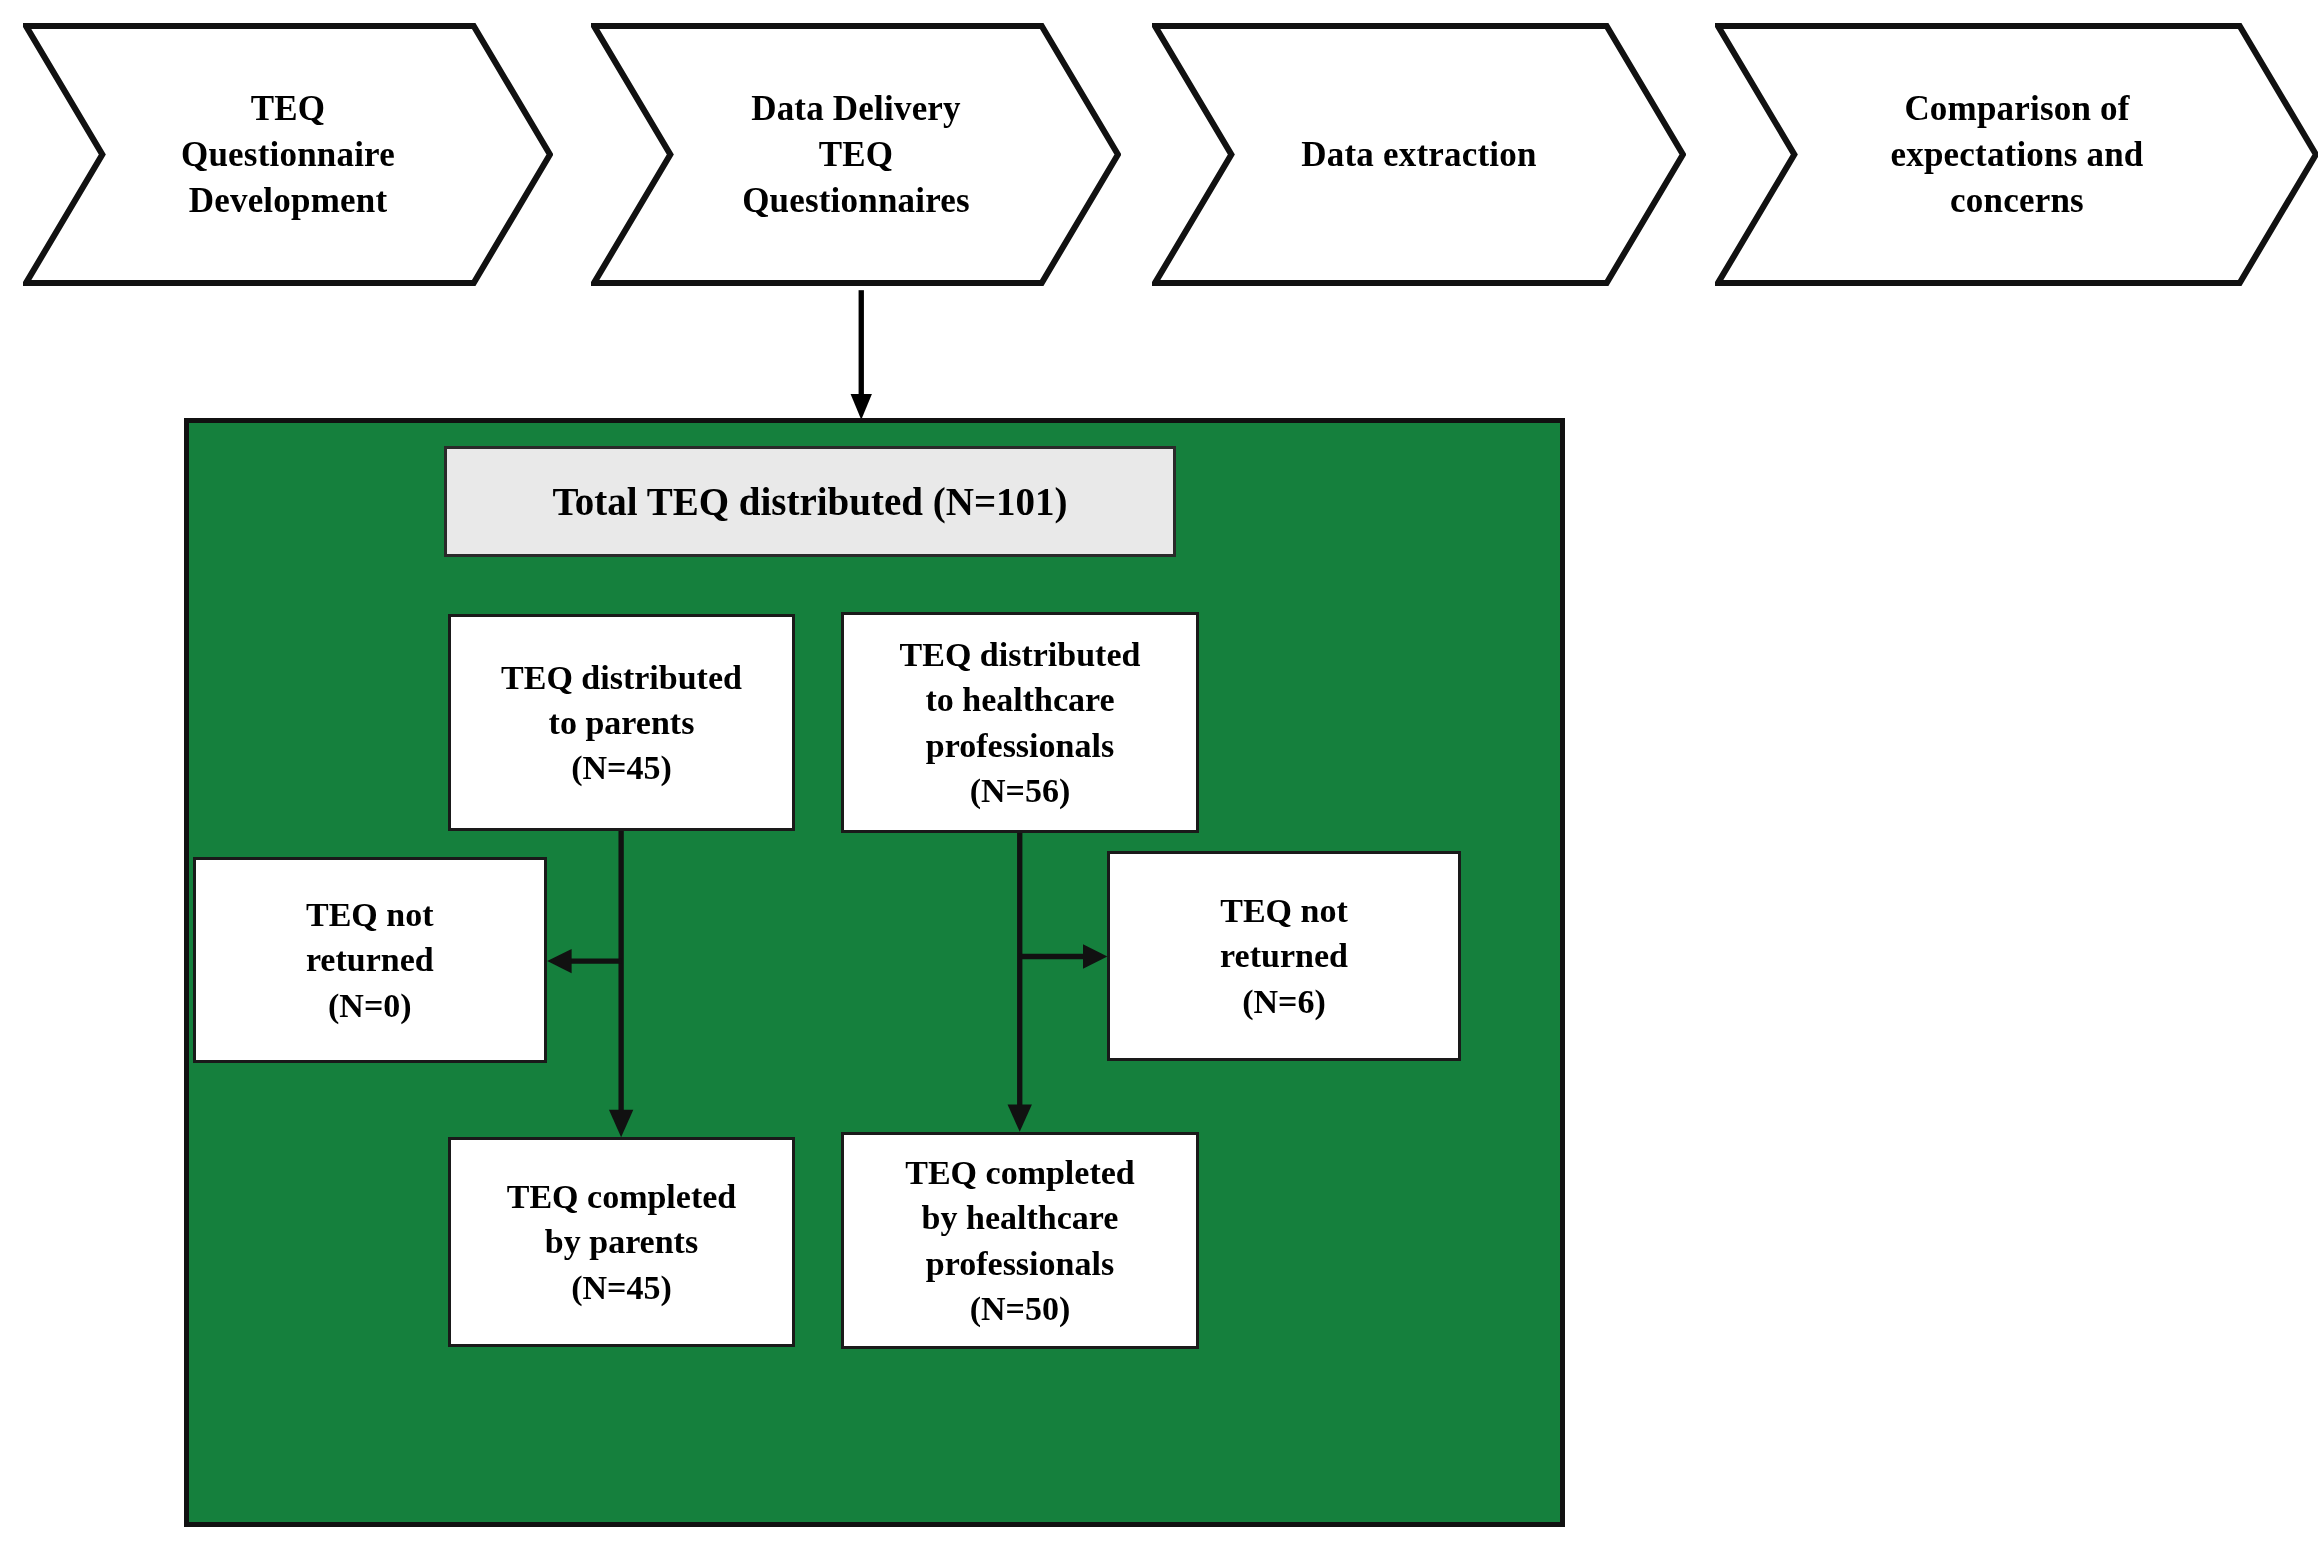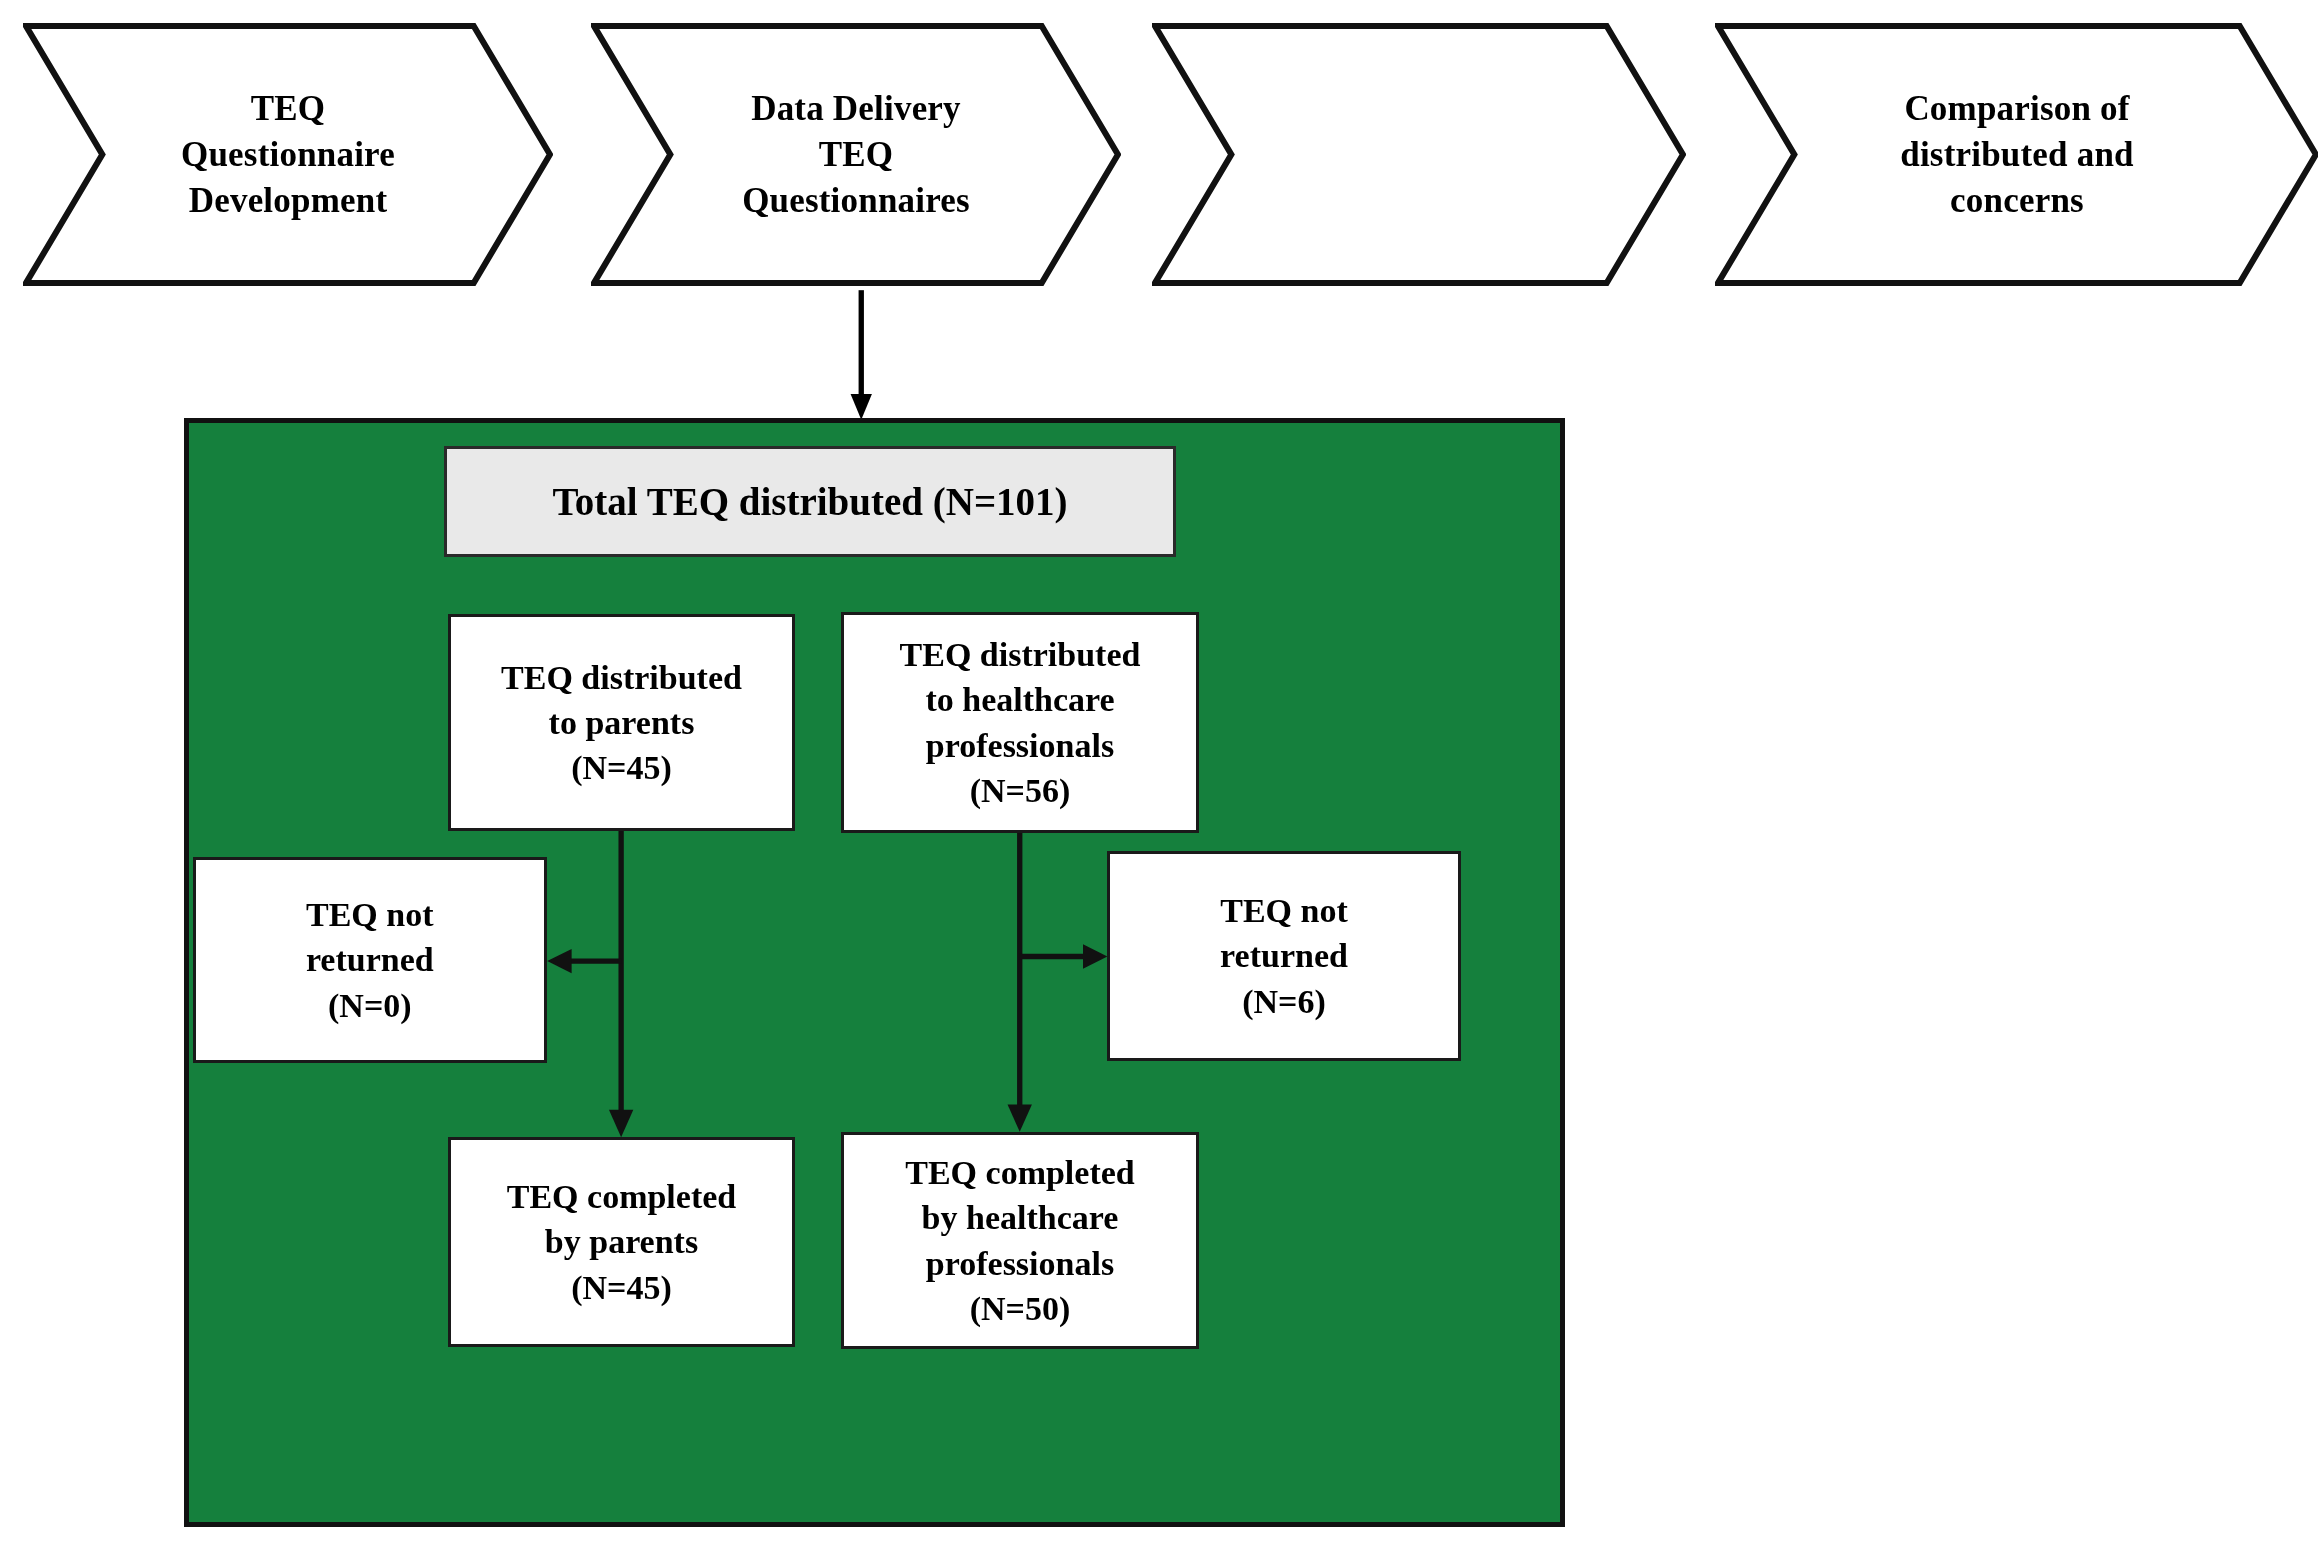--- a/index.html
+++ b/index.html
@@ -197,28 +197,29 @@
       </svg>
       <div class="chev-label">Data Delivery
 TEQ
 Questionnaires</div>
     </div>
 
     <div class="chevron" id="chevron-3" style="left:1152px; width:534px;">
       <svg class="chev-shape" viewBox="0 0 700 345" preserveAspectRatio="none">
         <polygon points="4,4 596,4 696,172.5 596,341 4,341 104,172.5" fill="#ffffff" stroke="#111111" stroke-width="8" stroke-linejoin="miter"></polygon>
       </svg>
+      <div class="chev-label">Data extraction</div>
     </div>
 
     <div class="chevron" id="chevron-4" style="left:1715px; width:604px;">
       <svg class="chev-shape" viewBox="0 0 792 345" preserveAspectRatio="none">
         <polygon points="4,4 688,4 788,172.5 688,341 4,341 104,172.5" fill="#ffffff" stroke="#111111" stroke-width="8" stroke-linejoin="miter"></polygon>
       </svg>
       <div class="chev-label">Comparison of
-distributed and
+expectations and
 concerns</div>
     </div>
 
   </div>
 
   <svg id="chevron-to-box-arrow" viewBox="0 0 40 170">
     <line x1="20" y1="0" x2="20" y2="148" stroke="#000000" stroke-width="7"></line>
     <polygon points="20,170 6,136 34,136" fill="#000000"></polygon>
   </svg>
 

